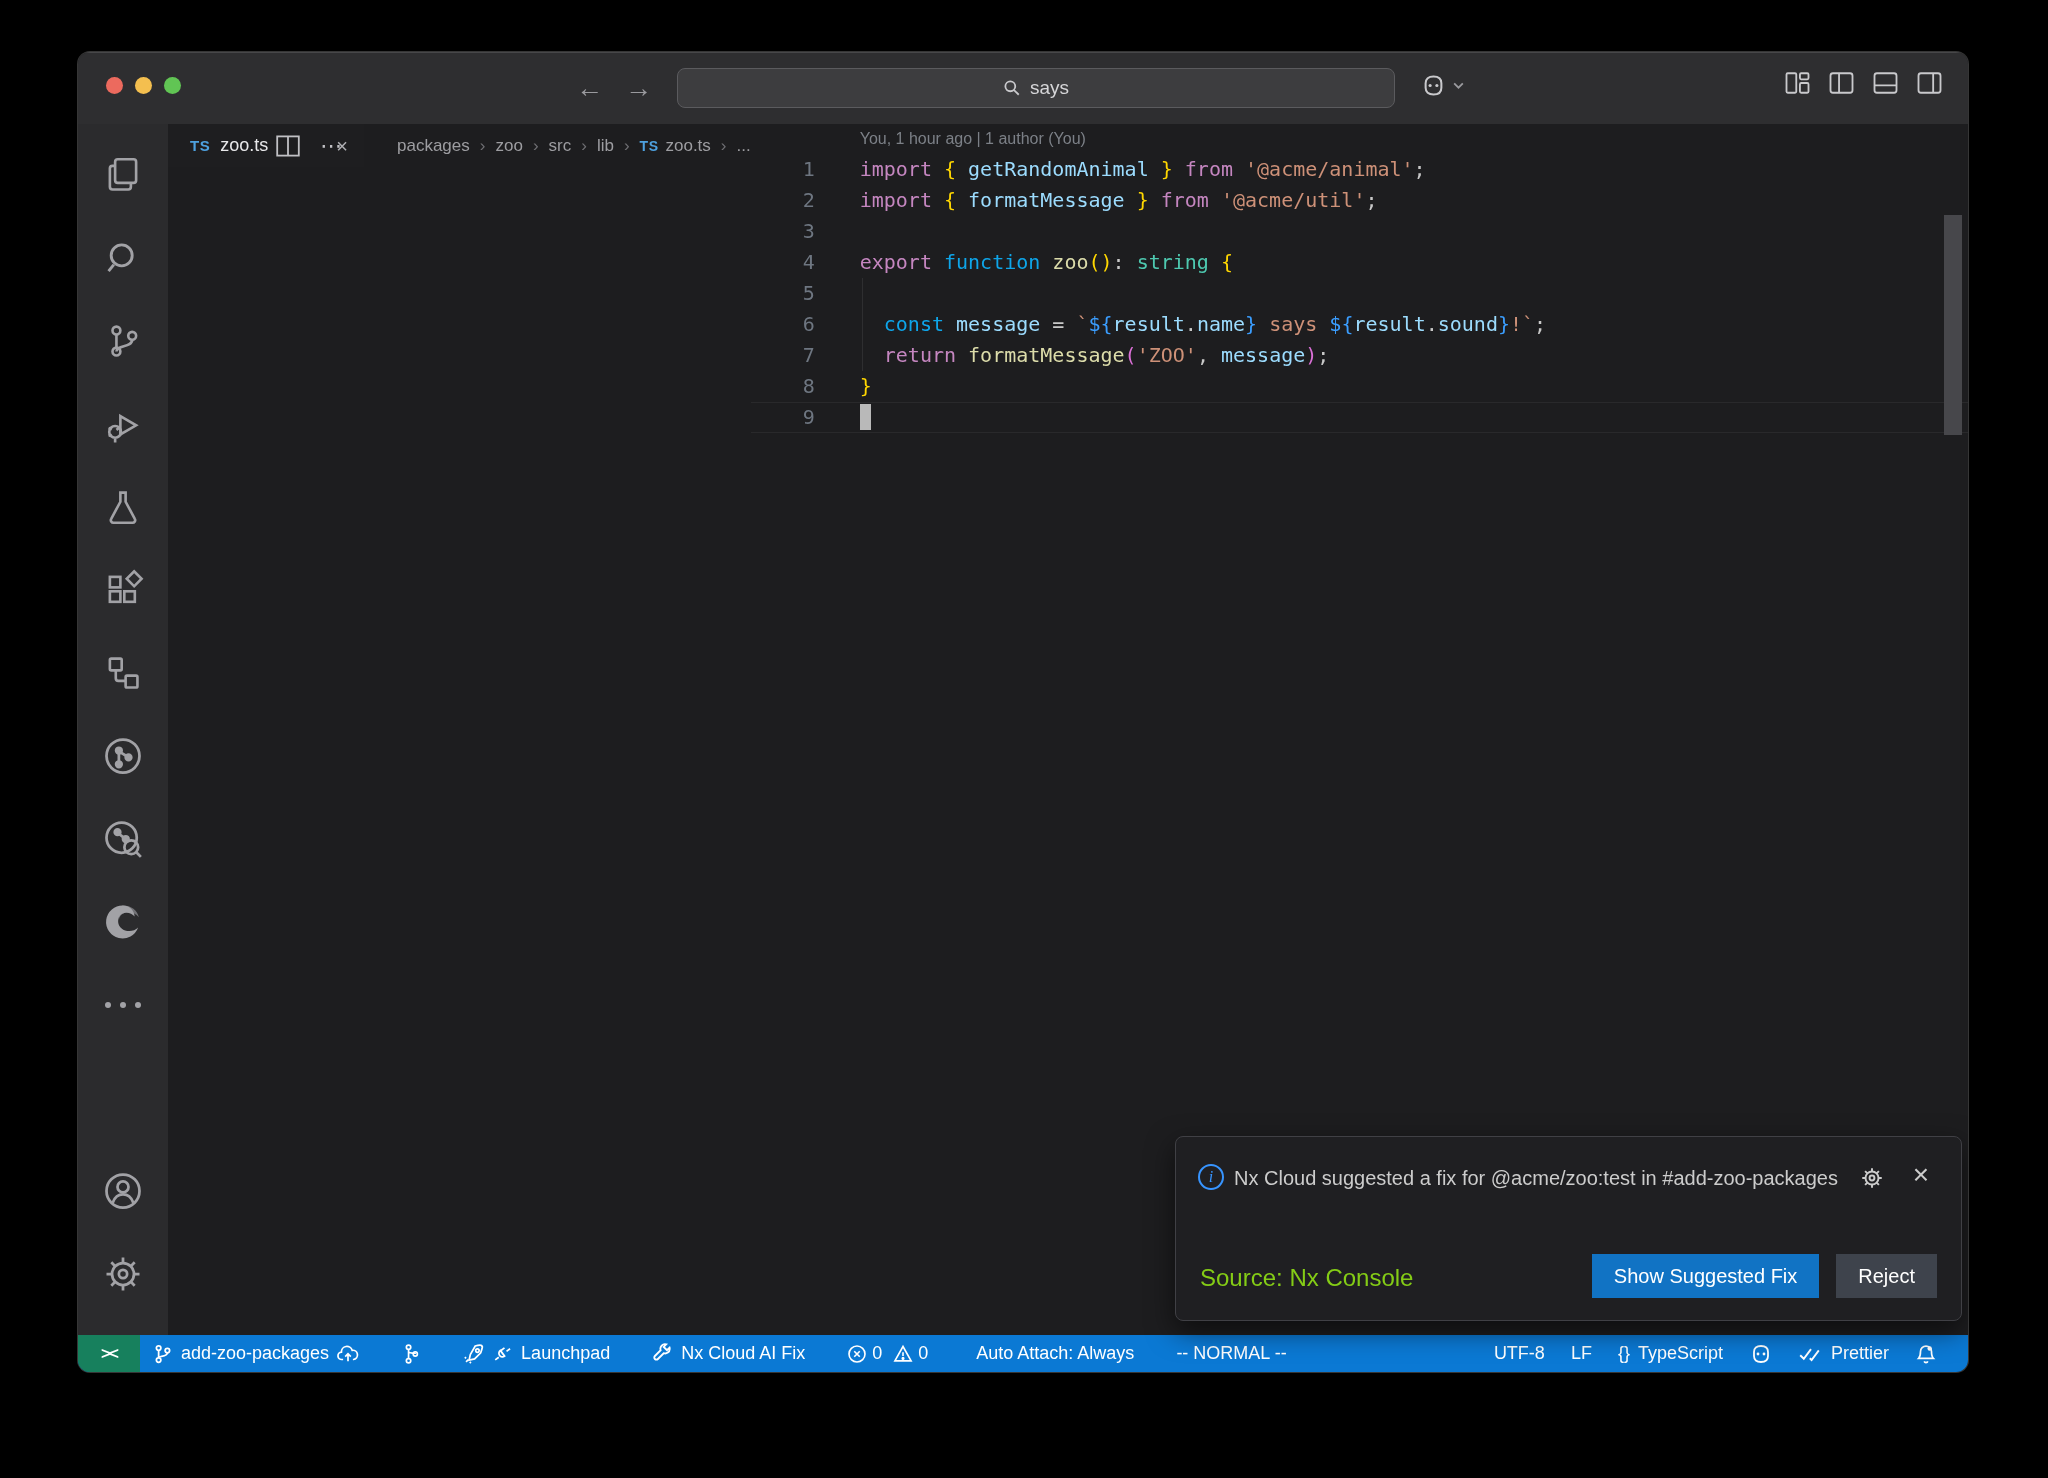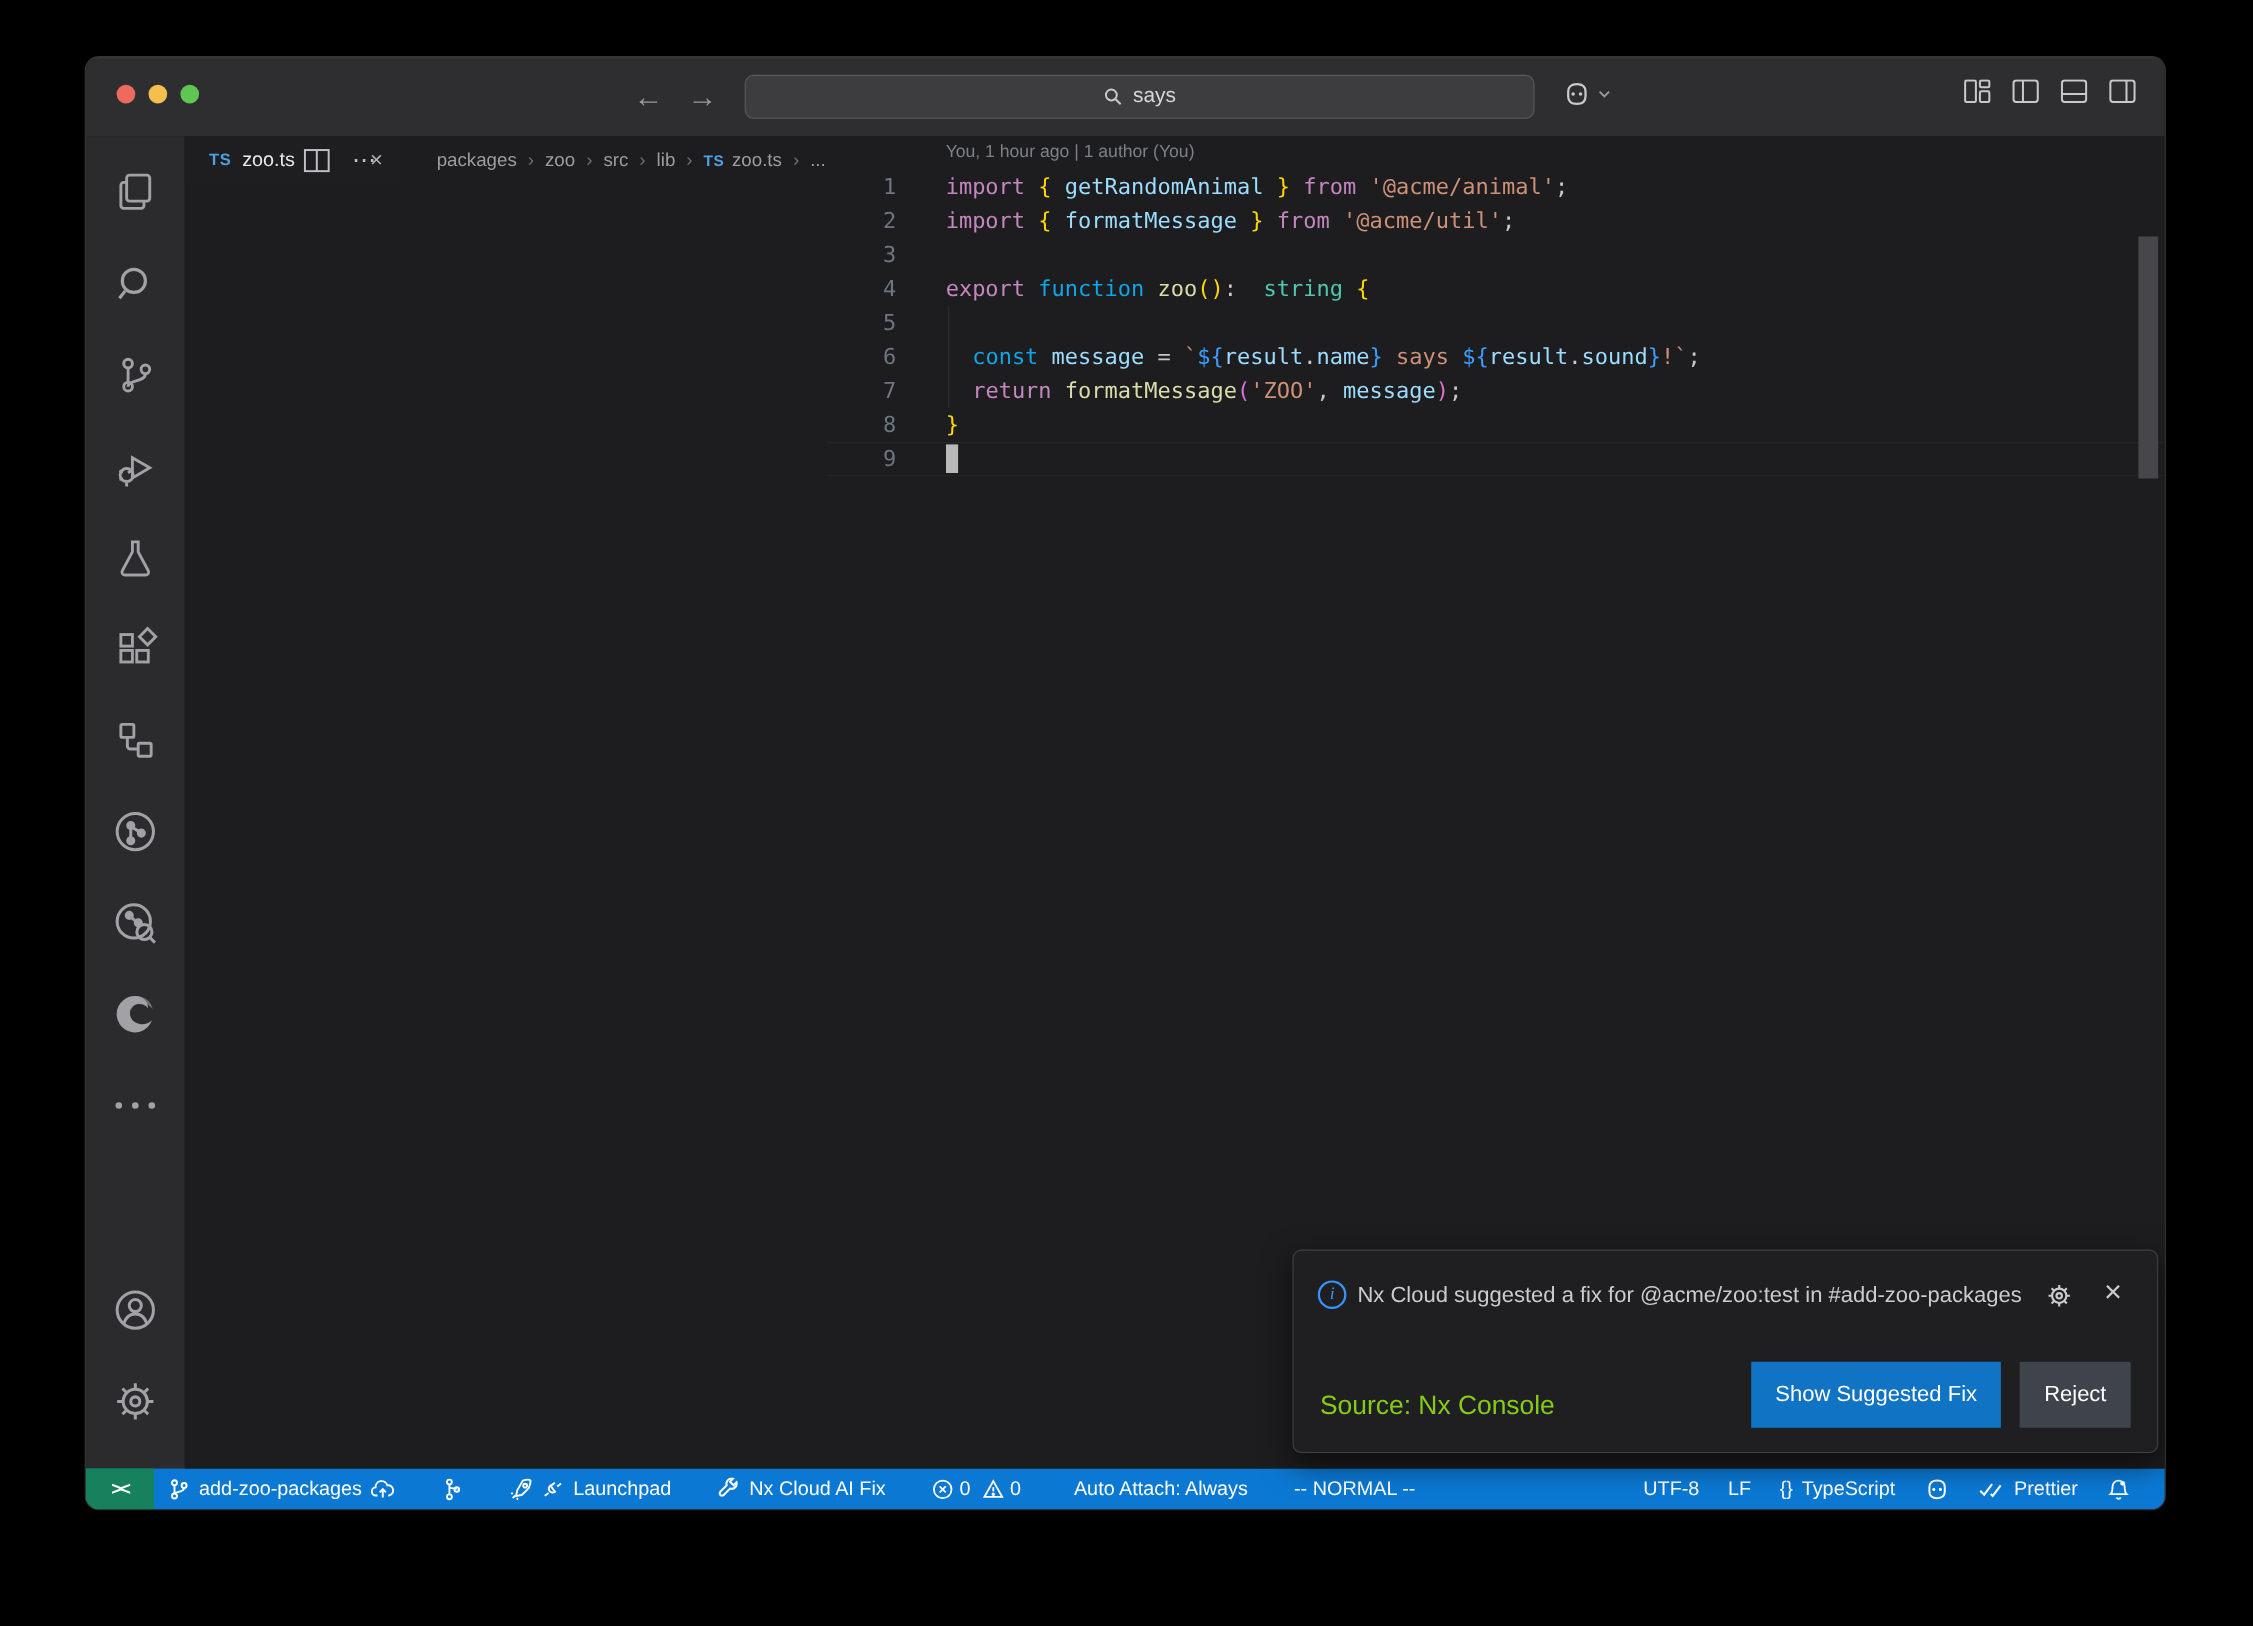--- a/index.html
+++ b/index.html
@@ -61,38 +61,38 @@
     font-family:"Liberation Sans","DejaVu Sans",sans-serif; white-space:pre; }
   .code-lines { position:absolute; top:30px; left:0; right:0; }
   .code-row { display:flex; height:31px; line-height:31px; white-space:pre; }
   .code-row.active { box-shadow:inset 0 1px 0 rgba(255,255,255,.055), inset 0 -1px 0 rgba(255,255,255,.055); }
   .ln { width:64px; text-align:right; color:#6e7681; flex:0 0 64px; }
   .ltext { margin-left:45px; position:relative; }
   .cursor { display:inline-block; width:11px; height:26px; background:#b9b9b9; vertical-align:middle; margin-top:-3px; }
   .indent-guide { position:absolute; left:111px; top:154px; height:93px; width:1px; background:rgba(255,255,255,.08); }
 
   .tk-kwp{color:#c586c0;} .tk-kwb{color:#0ea5e9;} .tk-fn{color:#dcdcaa;} .tk-var{color:#9cdcfe;}
-  .tk-type{color:#4ec9b0;margin-left:12px;} .tk-str{color:#ce9178;} .tk-pun{color:#c8c8c8;}
+  .tk-type{color:#4ec9b0;} .tk-str{color:#ce9178;} .tk-pun{color:#c8c8c8;}
   .tk-b1{color:#ffd700;} .tk-b2{color:#da70d6;} .tk-b3{color:#3b9eff;}
 
   .scrollbar-thumb { position:absolute; right:6px; top:163px; width:18px; height:220px; background:#47474b; }
 
   
   .toast { position:absolute; left:1097px; top:1084px; width:787px; height:185px;
     background:#1f1f22; border:1px solid #404045; border-radius:8px;
     box-shadow:0 10px 28px rgba(0,0,0,.55); }
   .toast-msg { position:absolute; left:58px; top:22px; width:615px; color:#cccccc; font-size:20px; line-height:38px; }
   .toast-info { position:absolute; left:22px; top:27px; width:26px; height:26px; border:2px solid #3794ff;
     border-radius:50%; color:#3794ff; font-size:16px; display:flex; align-items:center; justify-content:center;
     font-style:italic; font-family:"Liberation Serif","DejaVu Serif",serif; }
   .toast-gear { position:absolute; right:76px; top:28px; color:#cccccc; }
   .toast-close { position:absolute; right:32px; top:24px; color:#cccccc; font-size:28px; line-height:1; }
   .toast-source { position:absolute; left:24px; bottom:28px; color:#84cc16; font-size:24px; }
   .toast-btns { position:absolute; right:24px; bottom:22px; display:flex; gap:17px; }
-  .btn { height:60px; display:flex; align-items:center; justify-content:center; font-size:20px; padding:12px 22px; }
+  .btn { height:44px; display:flex; align-items:center; justify-content:center; font-size:20px; padding:12px 22px; }
   .btn-primary { background:#1173c4; color:#fff; }
   .btn-secondary { background:#3e434c; color:#fff; }
 
   
   .statusbar { height:37px; flex:0 0 37px; background:#0b79d4; display:flex; align-items:center;
     color:#fff; font-size:18px; }
   .remote { width:62px; height:37px; background:#17805d; display:flex; align-items:center; justify-content:center;
     font-weight:bold; letter-spacing:-2px; font-size:17px; flex:0 0 62px; }
   .sb-left { display:flex; align-items:center; gap:16px; flex:1; min-width:0; }
   .sb-right { display:flex; align-items:center; padding-right:18px; }

